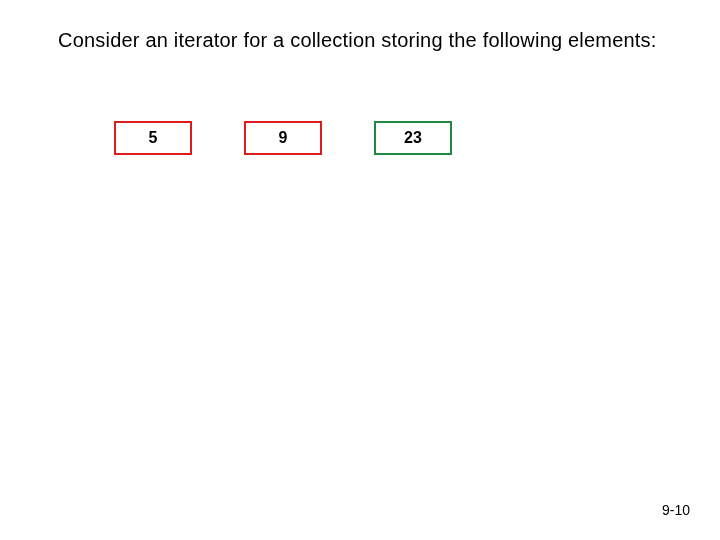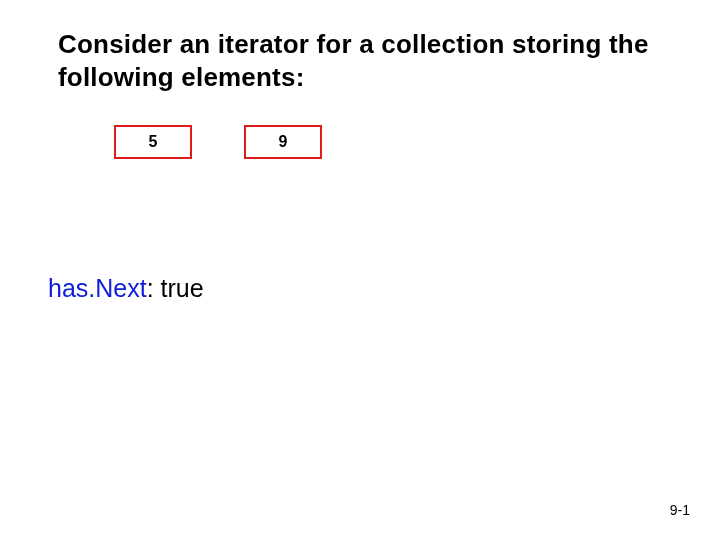--- a/index.html
+++ b/index.html
@@ -4,24 +4,24 @@
 <style>
   * { box-sizing: border-box; margin: 0; padding: 0; }
   html, body { width: 720px; height: 540px; background: #fff; font-family: Arial, Helvetica, sans-serif; color: #000; }
   .slide {
     position: relative;
     width: 720px;
     height: 540px;
     padding: 28px 58px 0 58px;
   }
   .heading {
-    font-size: 26px;
+    font-size: 20px;
     line-height: 1.25;
-    font-weight: 700;
-    margin-bottom: 32px;
+    font-weight: 400;
+    margin-bottom: 68px;
     letter-spacing: 0.2px;
   }
   .elements-row {
     display: flex;
     gap: 52px;
     margin-left: 56px;
     margin-bottom: 115px;
   }
   .element-box {
     width: 78px;
@@ -50,21 +50,19 @@
 </head>
 <body>
 
 <div class="slide">
 
   <p class="heading">Consider an iterator for a collection storing the following elements:</p>
 
   <div class="elements-row">
     <div class="element-box border-red">5</div>
     <div class="element-box border-red">9</div>
+    <div class="element-box border-green">23</div>
   </div>
 
-  <p class="status-line">
-    <span class="method-name">has.Next</span><span>: </span><span>true</span>
-  </p>
 
-  <div class="page-footer">9-1</div>
+  <div class="page-footer">9-10</div>
 
 </div>
 
 </body></html>

